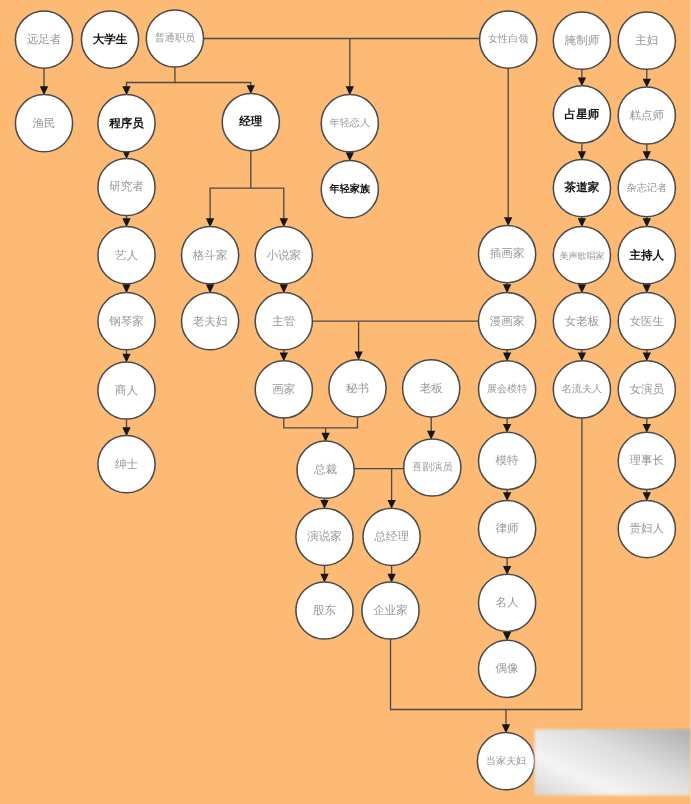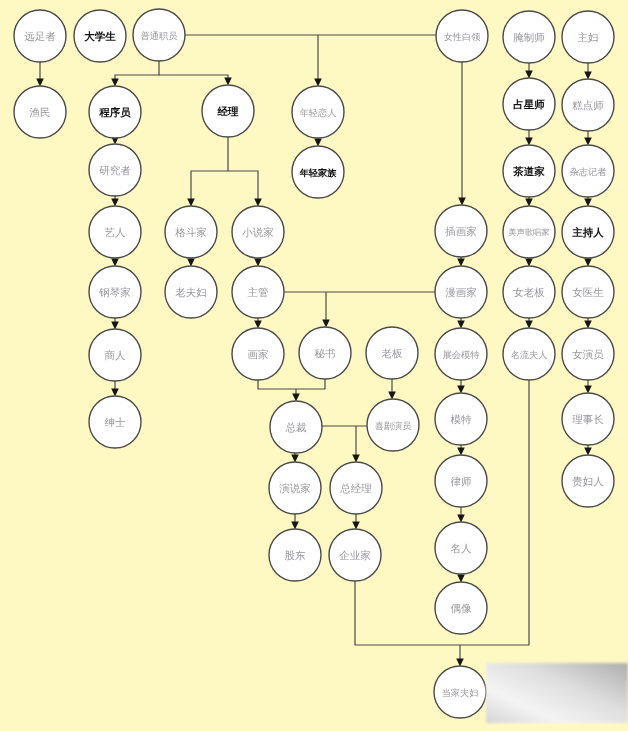--- a/index.html
+++ b/index.html
@@ -1,17 +1,17 @@
 <!DOCTYPE html>
 <html><head>
 <meta charset="utf-8">
 <style>
   html,body{margin:0;padding:0;background:#ffffff;}
   body{font-family:"DejaVu Sans",sans-serif;}
-  .canvas{position:relative;width:628px;height:731px;background:#fef9c3;overflow:hidden;}
+  .canvas{position:relative;width:628px;height:731px;background:#fdba74;overflow:hidden;}
   svg{position:absolute;left:0;top:0;}
   .edge{fill:none;stroke:#4a4a4a;stroke-width:1.2;}
   .arrowhead{fill:#161616;stroke:none;}
   .node-circle{fill:#ffffff;stroke:#4a4a4a;stroke-width:1.4;}
   .node-label{fill:#97979b;font-weight:400;}
   .node-label.bold{fill:#121212;font-weight:700;}
   .watermark{
     position:absolute;
     background:linear-gradient(205deg,#aeaeae 0%,#dedede 40%,#f4f4f4 72%,#d5d5d5 100%);
     filter:blur(1.5px);

